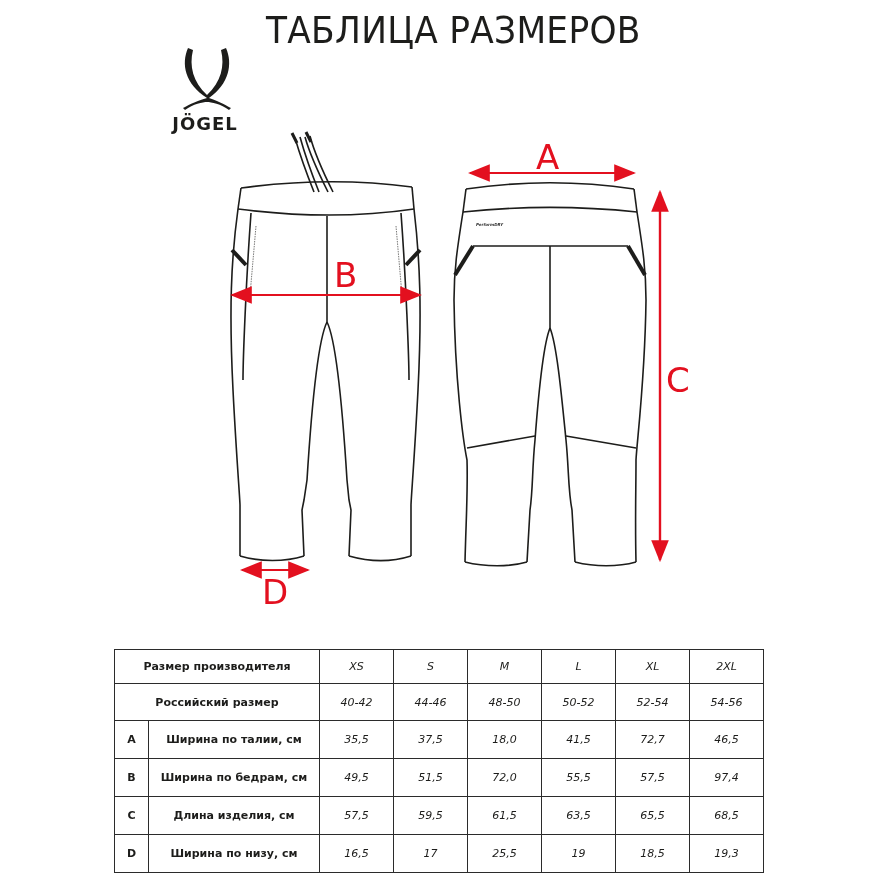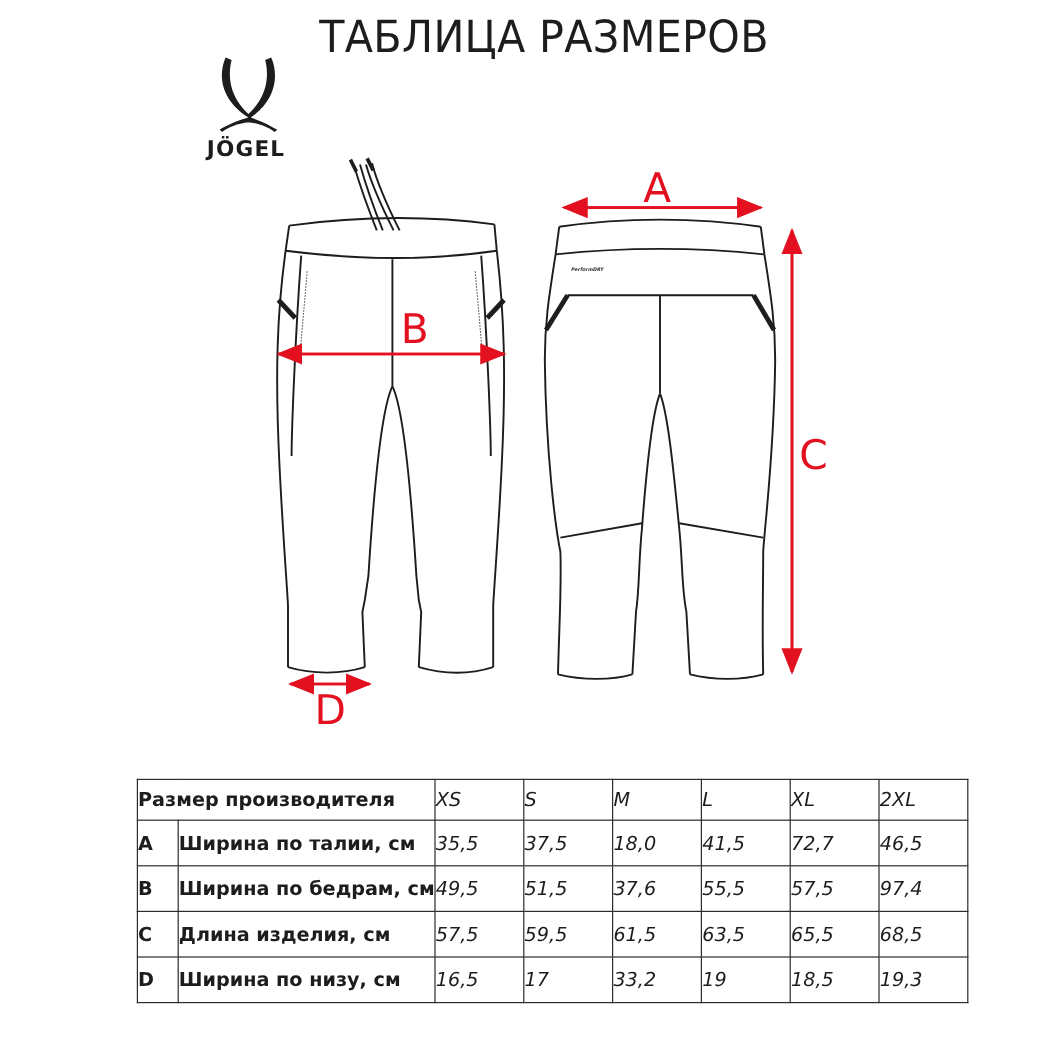--- a/index.html
+++ b/index.html
@@ -4,21 +4,21 @@
   <style>
     html, body { margin: 0; padding: 0; background: #ffffff; }
     body { width: 875px; height: 875px; position: relative; overflow: hidden; font-family: "DejaVu Sans", sans-serif; color: #1d1d1b; }
     .logo { position: absolute; left: 155px; top: 12px; width: 100px; height: 90px; margin-top: 34px; }
     .title { position: absolute; left: 266px; top: 6px; font-family: "DejaVu Sans", sans-serif; font-size: 37px; font-weight: normal; letter-spacing: 0.3px; color: #1d1d1b; line-height: 50px; transform: scaleX(0.93); transform-origin: left center; white-space: nowrap; }
     .drawing { position: absolute; left: 0; top: 0; width: 875px; height: 640px; }
     .dim-label { position: absolute; font-family: "DejaVu Sans", sans-serif; color: #e3101f; font-size: 34px; line-height: 34px; }
     .perform { position: absolute; left: 476px; top: 222px; font-family: "DejaVu Sans", sans-serif; font-size: 4px; font-style: italic; font-weight: bold; color: #333; white-space: nowrap; }
 
     table.sizes { position: absolute; left: 114px; top: 649px; border-collapse: collapse; font-family: "DejaVu Sans", sans-serif; color: #1d1d1b; }
-    table.sizes td { border: 1.5px solid #2b2b2b; text-align: left; padding: 0; font-size: 16px; white-space: nowrap; }
+    table.sizes td { border: 1.5px solid #2b2b2b; text-align: center; padding: 0; font-size: 11px; white-space: nowrap; }
     table.sizes tr.hdr1 td { height: 33px; }
     table.sizes tr.hdr2 td { height: 36px; }
     table.sizes tr.mrow td { height: 37px; }
     td.lbl-bold { font-weight: bold; font-size: 14px; }
     td.letter { width: 33px; font-weight: bold; font-size: 15px; }
     td.mname { width: 170px; font-size: 13.5px; font-weight: bold; }
     td.val { width: 73px; font-style: italic; }
   </style>
 </head>
 <body>
@@ -125,54 +125,63 @@
   <tbody>
       <tr class="hdr1">
     <td colspan="2" class="lbl-bold">Размер производителя</td>
     <td class="val">XS</td>
     <td class="val">S</td>
     <td class="val">M</td>
     <td class="val">L</td>
     <td class="val">XL</td>
     <td class="val">2XL</td>
   </tr>
+  <tr class="hdr2">
+    <td colspan="2" class="lbl-bold">Российский размер</td>
+    <td class="val">40-42</td>
+    <td class="val">44-46</td>
+    <td class="val">48-50</td>
+    <td class="val">50-52</td>
+    <td class="val">52-54</td>
+    <td class="val">54-56</td>
+  </tr>
   <tr class="mrow">
     <td class="letter">A</td>
     <td class="mname">Ширина по талии, см</td>
     <td class="val">35,5</td>
     <td class="val">37,5</td>
     <td class="val">18,0</td>
     <td class="val">41,5</td>
     <td class="val">72,7</td>
     <td class="val">46,5</td>
   </tr>
   <tr class="mrow">
     <td class="letter">B</td>
     <td class="mname">Ширина по бедрам, см</td>
     <td class="val">49,5</td>
     <td class="val">51,5</td>
-    <td class="val">37,6</td>
+    <td class="val">72,0</td>
     <td class="val">55,5</td>
     <td class="val">57,5</td>
     <td class="val">97,4</td>
   </tr>
   <tr class="mrow">
     <td class="letter">C</td>
     <td class="mname">Длина изделия, см</td>
     <td class="val">57,5</td>
     <td class="val">59,5</td>
     <td class="val">61,5</td>
     <td class="val">63,5</td>
     <td class="val">65,5</td>
     <td class="val">68,5</td>
   </tr>
   <tr class="mrow">
     <td class="letter">D</td>
     <td class="mname">Ширина по низу, см</td>
     <td class="val">16,5</td>
     <td class="val">17</td>
-    <td class="val">33,2</td>
+    <td class="val">25,5</td>
     <td class="val">19</td>
     <td class="val">18,5</td>
     <td class="val">19,3</td>
   </tr>
 </tbody>
   </table>
 
 </body></html>

